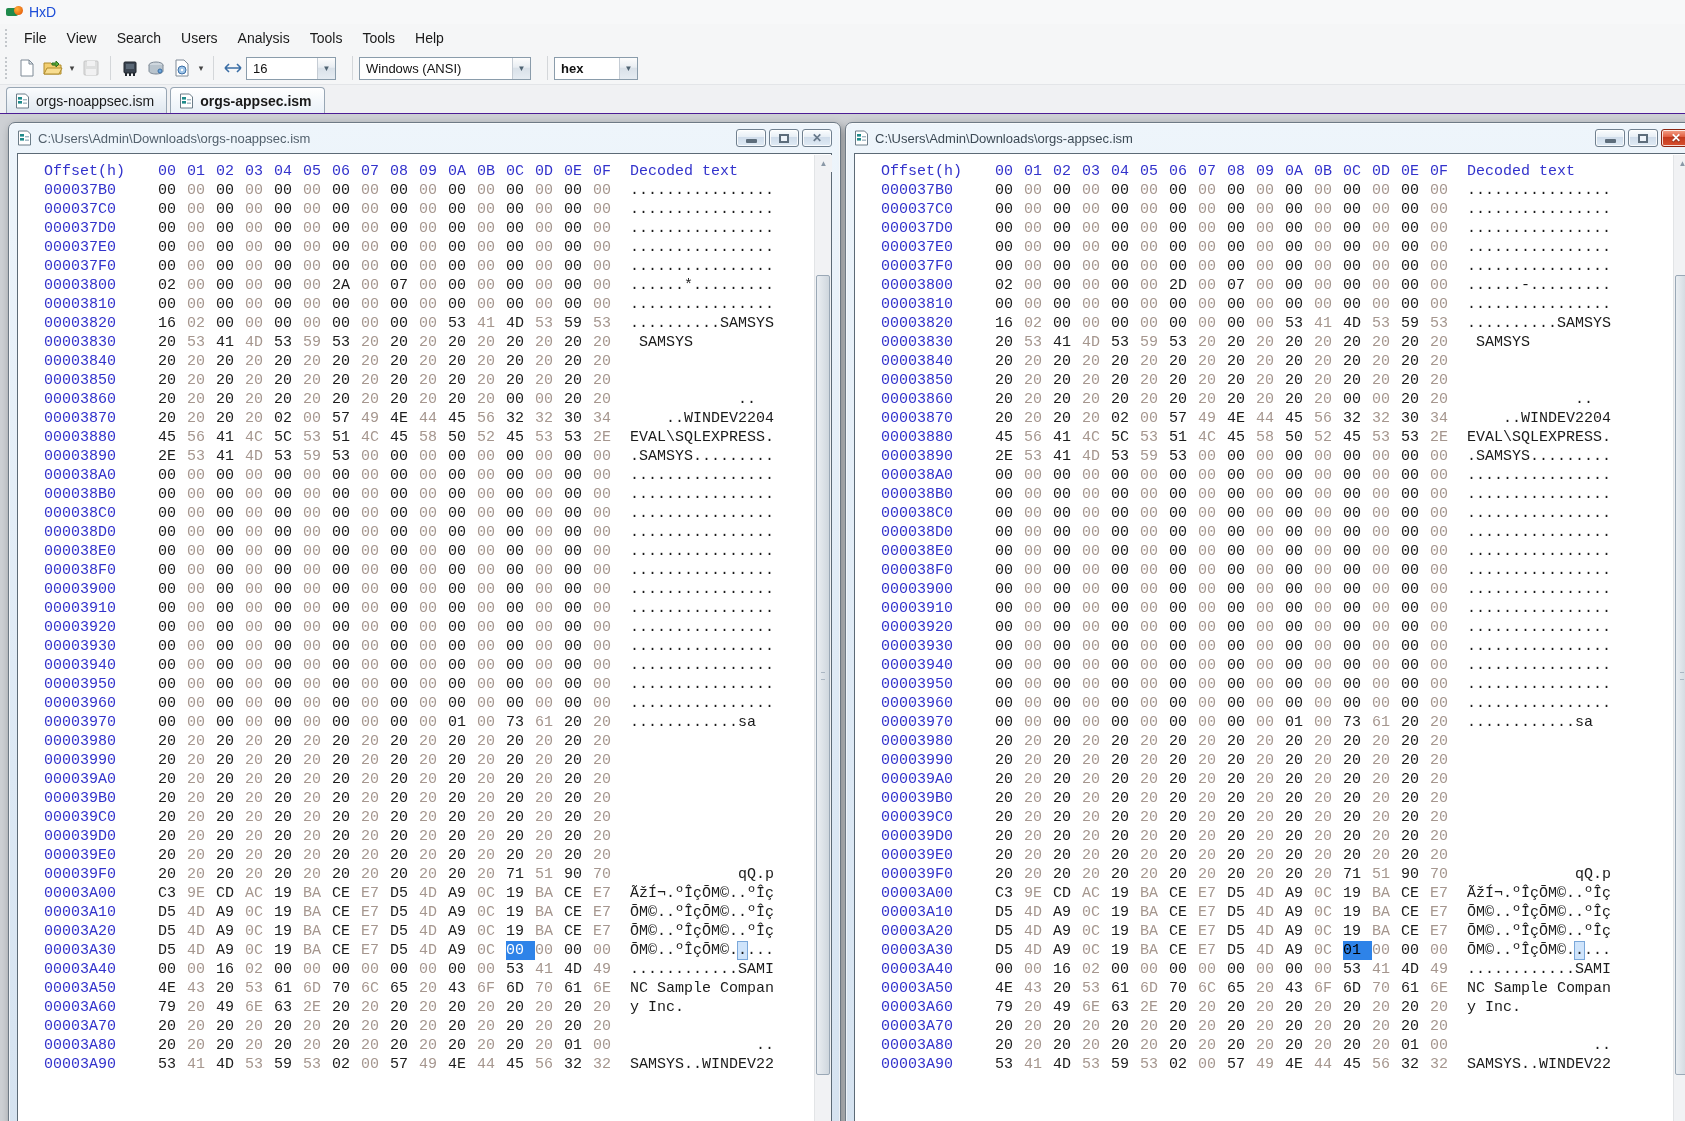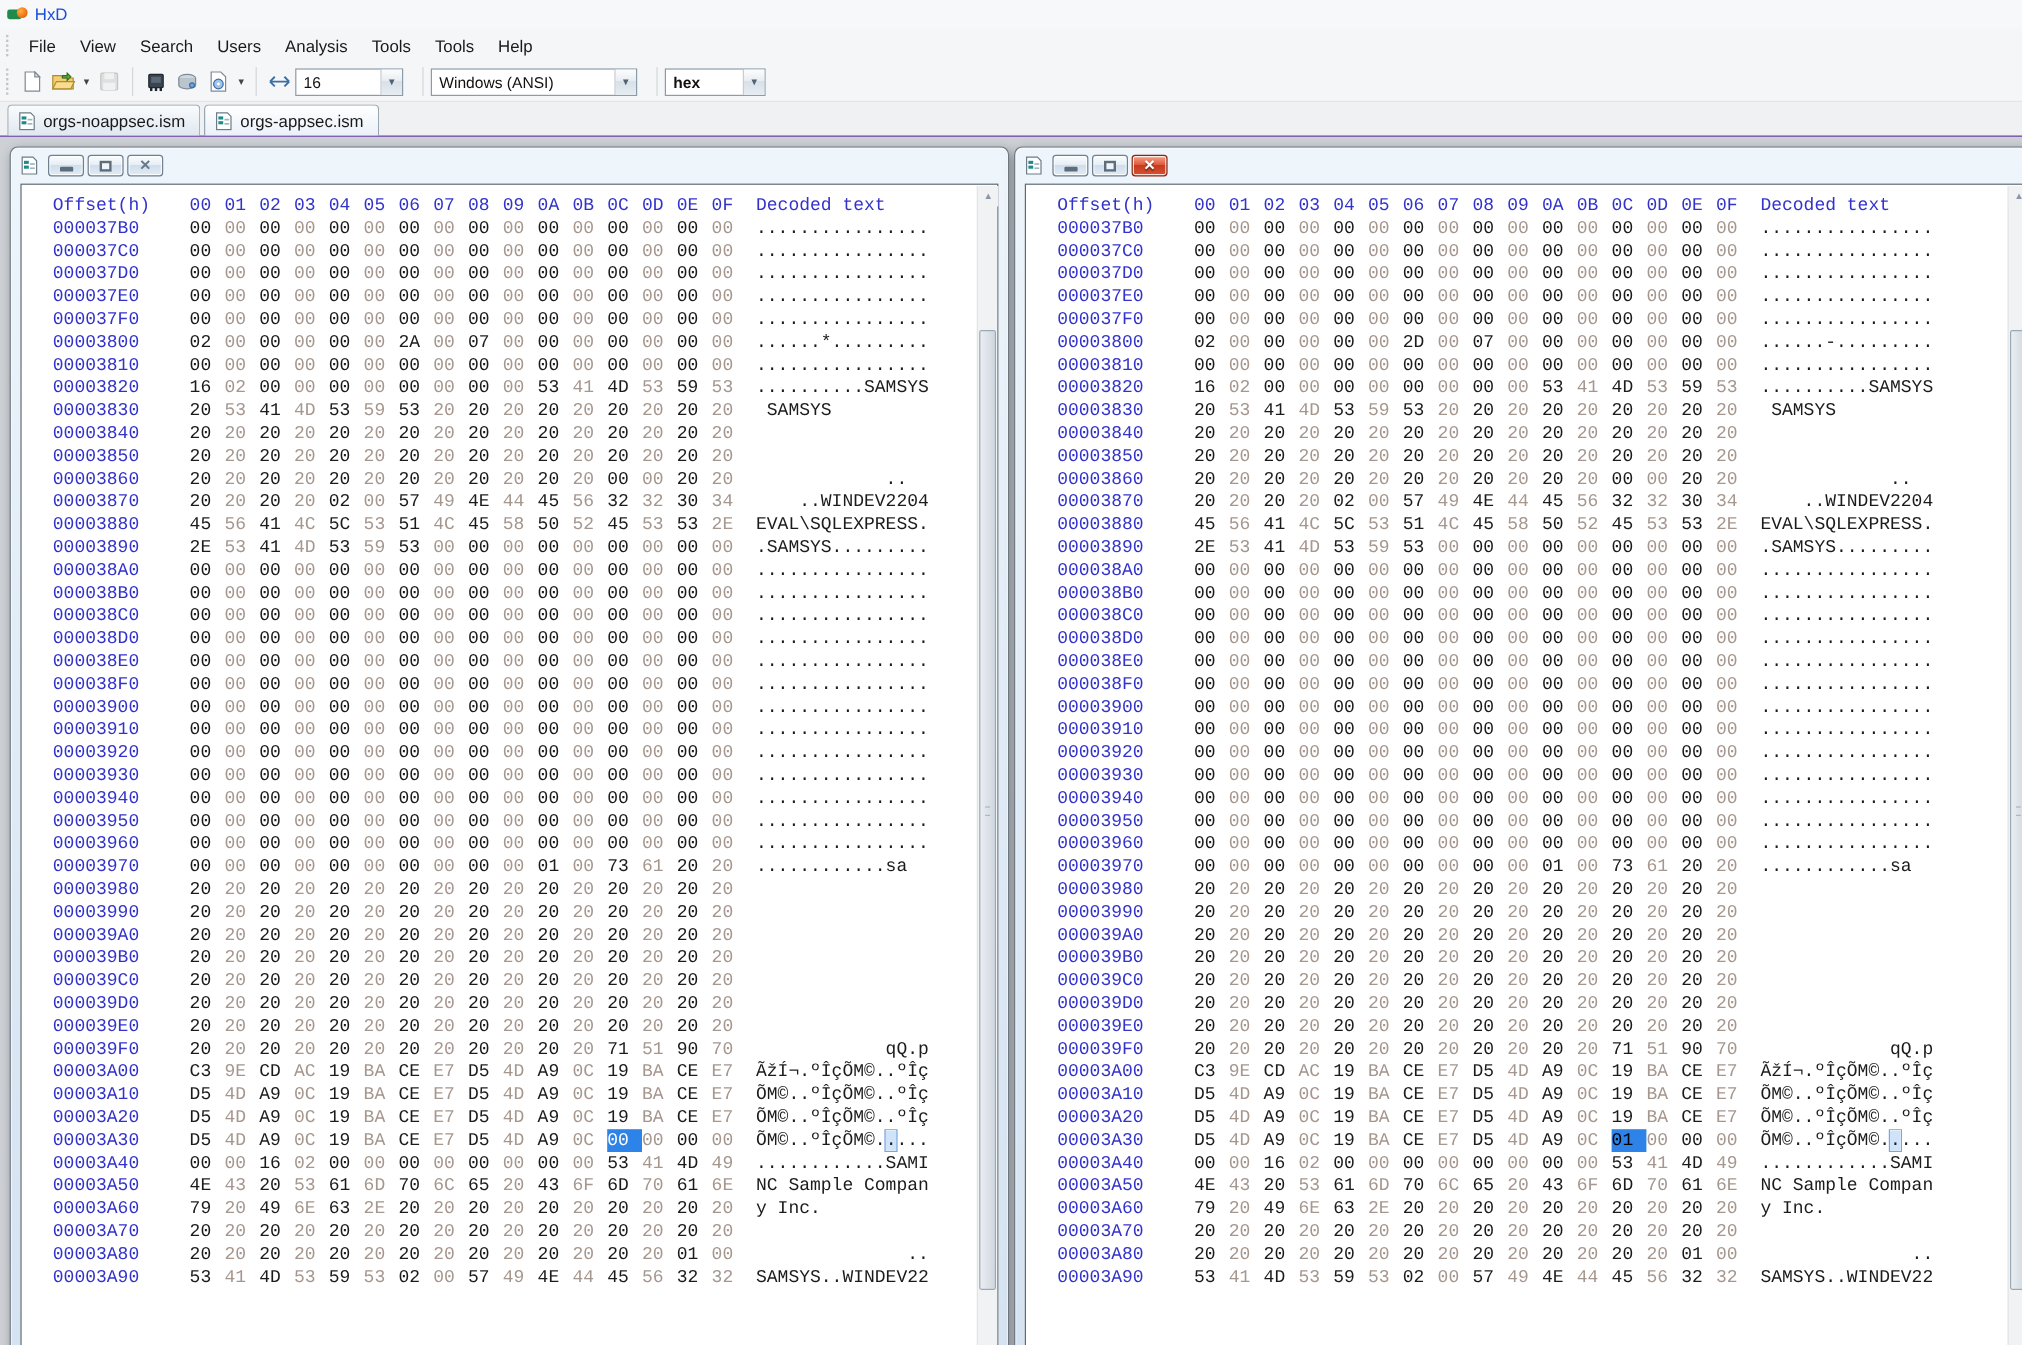--- a/index.html
+++ b/index.html
@@ -27,21 +27,21 @@
   .combo .val { flex:1; font-size:13px; color:#111; padding:0 6px; white-space:nowrap; overflow:hidden; }
   .combo .drop { width:18px; height:100%; display:flex; align-items:center; justify-content:center;
                  background:linear-gradient(#fdfdfd,#e8edf2 45%,#d8e0e8 46%,#e6ecf2); border-left:1px solid #c5ccd4;
                  color:#4f6372; font-size:8px; }
   .combo.w-16 { width:90px; } .combo.w-enc { width:172px; } .combo.w-hex { width:84px;font-weight:bold; }
 
   .tabbar { height:29px; background:#f0f1f3; display:flex; align-items:flex-end; padding-left:6px; border-bottom:1px solid #4c1d95; }
   .tab { height:26px; display:flex; align-items:center; gap:6px; padding:0 12px 0 8px; margin-right:3px;
          border:1px solid #98a6b4; border-bottom:none; border-radius:4px 4px 0 0; font-size:14px; color:#1a1a1a;
          background:linear-gradient(#fafcfe,#dfe7ef); }
-  .tab.active { background:linear-gradient(#ffffff,#eaf1f8); box-shadow:inset 0 1px 0 #fff; }
+  .tab.active { background:linear-gradient(#ffffff,#eaf1f8); box-shadow:inset 0 1px 0 #fff;font-weight:bold; }
 
   .workspace { position:relative; height:1007px; background:#cdd0d4; overflow:hidden; }
 
   
   .mdi-window { position:absolute; top:8px; height:1180px; border:1px solid #6e7a85; border-radius:7px 7px 0 0;
                 background:linear-gradient(180deg,#eef5fb,#dce8f4 55%,#d2e0ee);
                 box-shadow:inset 0 0 0 1px rgba(255,255,255,.6), 2px 3px 9px rgba(0,0,0,.35); }
   .mdi-window.left  { left:8px;  width:833px; }
   .mdi-window.right { left:845px; width:855px; }
   .win-titlebar { height:30px; display:flex; align-items:center; padding:0 8px; }
@@ -203,20 +203,21 @@
 
   <div class="mdi-window left">
     <div class="win-titlebar">
       <svg class="doc-ico" viewBox="0 0 15 16">
           <path d="M1.5 1h9l3 3v11h-12z" fill="#fff" stroke="#6b7c88"></path>
           <rect x="3" y="4" width="4" height="2.6" fill="#1f8a8a"></rect>
           <rect x="3" y="8" width="4" height="2.6" fill="#1f8a8a"></rect>
           <rect x="8" y="6" width="4" height="1.4" fill="#9fb6c2"></rect>
           <rect x="8" y="9.5" width="4" height="1.4" fill="#9fb6c2"></rect>
         </svg>
+      <span class="win-title">C:\Users\Admin\Downloads\orgs-noappsec.ism</span>
       <span class="cap-group">
         <span class="cap-btn">
             <span class="glyph-min"></span>
           </span>
         <span class="cap-btn">
             <span class="glyph-max"></span>
           </span>
         <span class="cap-btn">
             <span class="glyph-x">✕</span>
           </span>
@@ -285,20 +286,21 @@
 
   <div class="mdi-window right">
     <div class="win-titlebar">
       <svg class="doc-ico" viewBox="0 0 15 16">
           <path d="M1.5 1h9l3 3v11h-12z" fill="#fff" stroke="#6b7c88"></path>
           <rect x="3" y="4" width="4" height="2.6" fill="#1f8a8a"></rect>
           <rect x="3" y="8" width="4" height="2.6" fill="#1f8a8a"></rect>
           <rect x="8" y="6" width="4" height="1.4" fill="#9fb6c2"></rect>
           <rect x="8" y="9.5" width="4" height="1.4" fill="#9fb6c2"></rect>
         </svg>
+      <span class="win-title">C:\Users\Admin\Downloads\orgs-appsec.ism</span>
       <span class="cap-group">
         <span class="cap-btn">
             <span class="glyph-min"></span>
           </span>
         <span class="cap-btn">
             <span class="glyph-max"></span>
           </span>
         <span class="cap-btn close-red">
             <span class="glyph-x">✕</span>
           </span>

